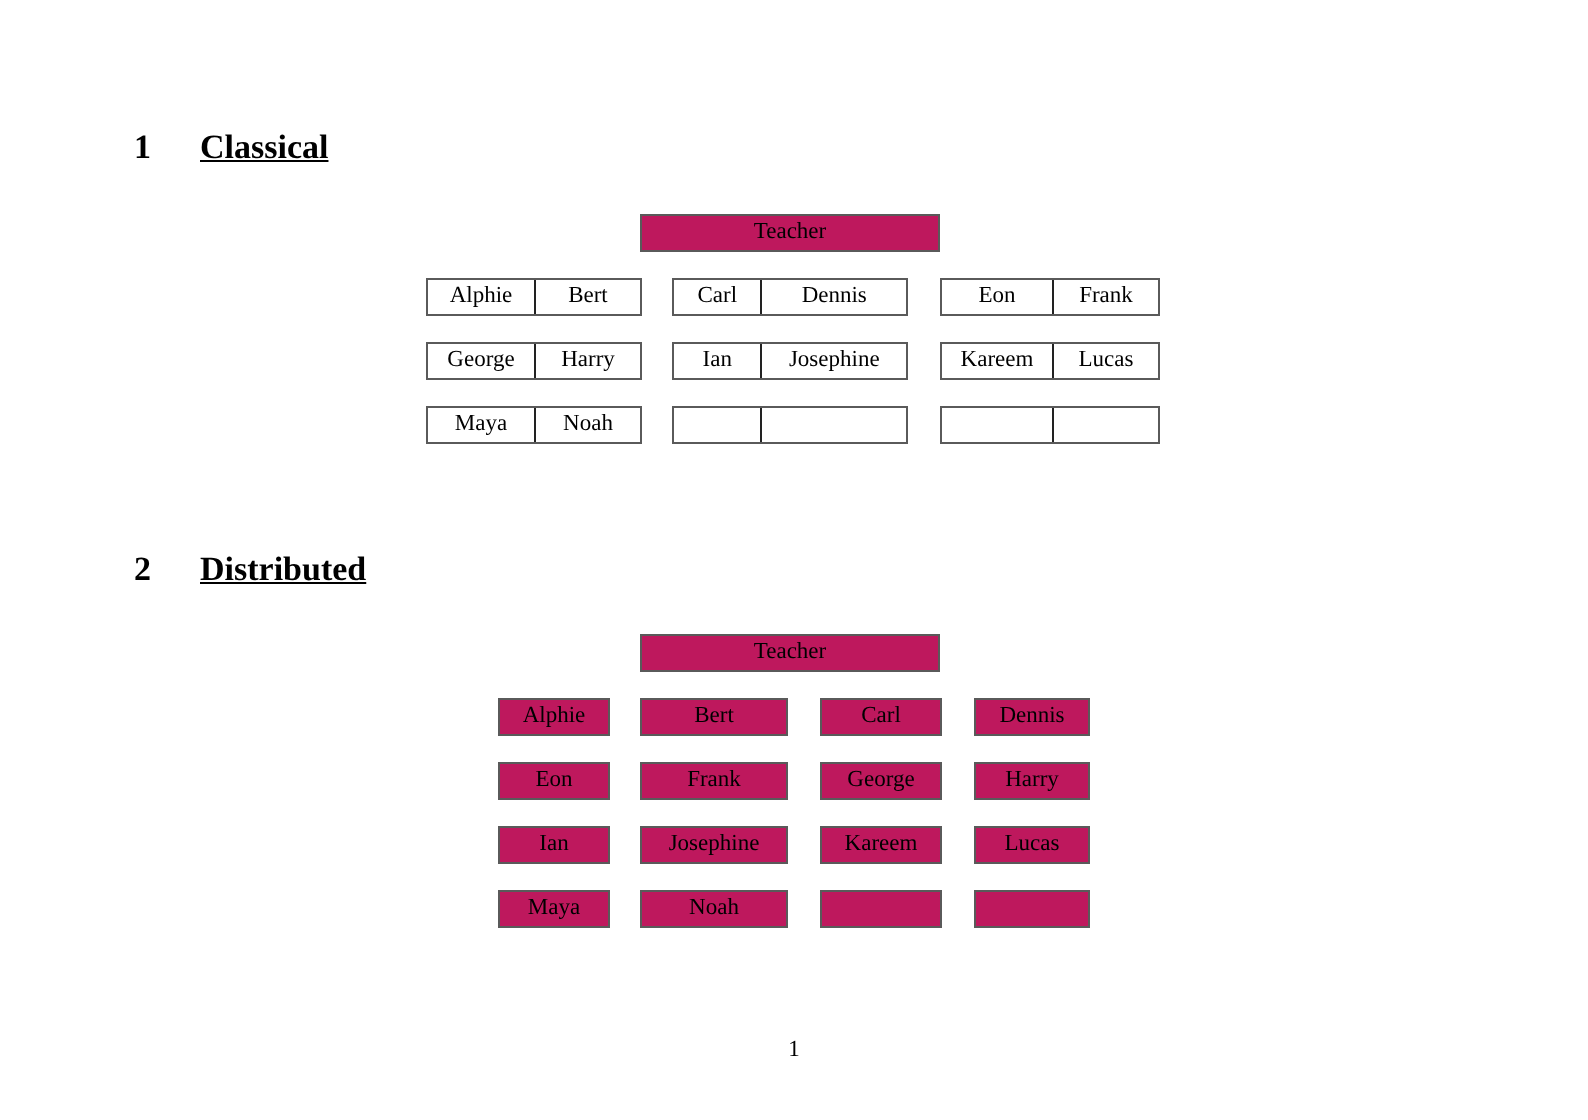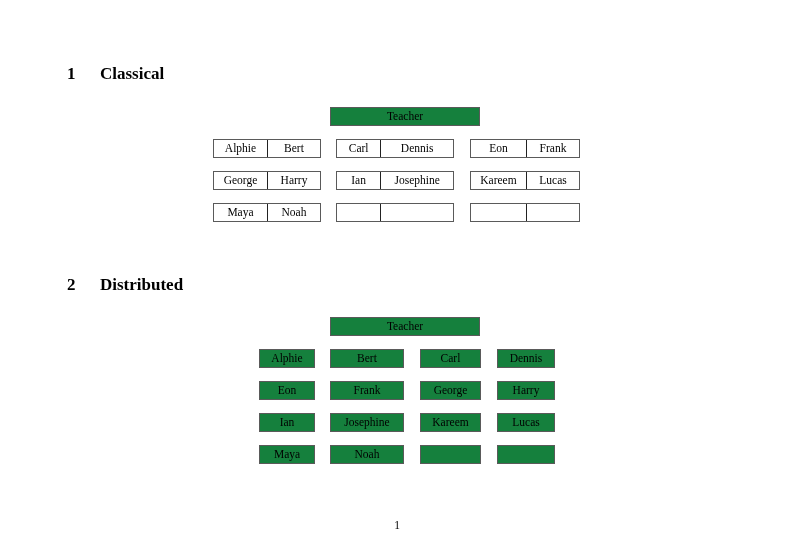--- a/index.html
+++ b/index.html
@@ -33,37 +33,37 @@
   }
   .section-heading .sec-num {
     position: absolute;
     left: 0;
     top: 0;
   }
   .section-heading .sec-title {
     position: absolute;
     left: 33px;
     top: 0;
+    text-decoration: underline;
   }
   #heading-classical { left: 67px; top: 64px; }
   #heading-distributed { left: 67px; top: 275px; }
 
   
   .box {
     position: absolute;
     box-sizing: border-box;
     border: 1px solid #5a5a5a;
-    background: #15803d;
+    background: #be185d;
     height: 19px;
     font-size: 11.5px;
     line-height: 17px;
     text-align: center;
     white-space: nowrap;
     overflow: hidden;
-    margin-left: 10px;
   }
 
   
   .teacher-box {
     left: 320px;
     width: 150px;
   }
   #teacher-classical { top: 107px; }
   #teacher-distributed { top: 317px; }
 

